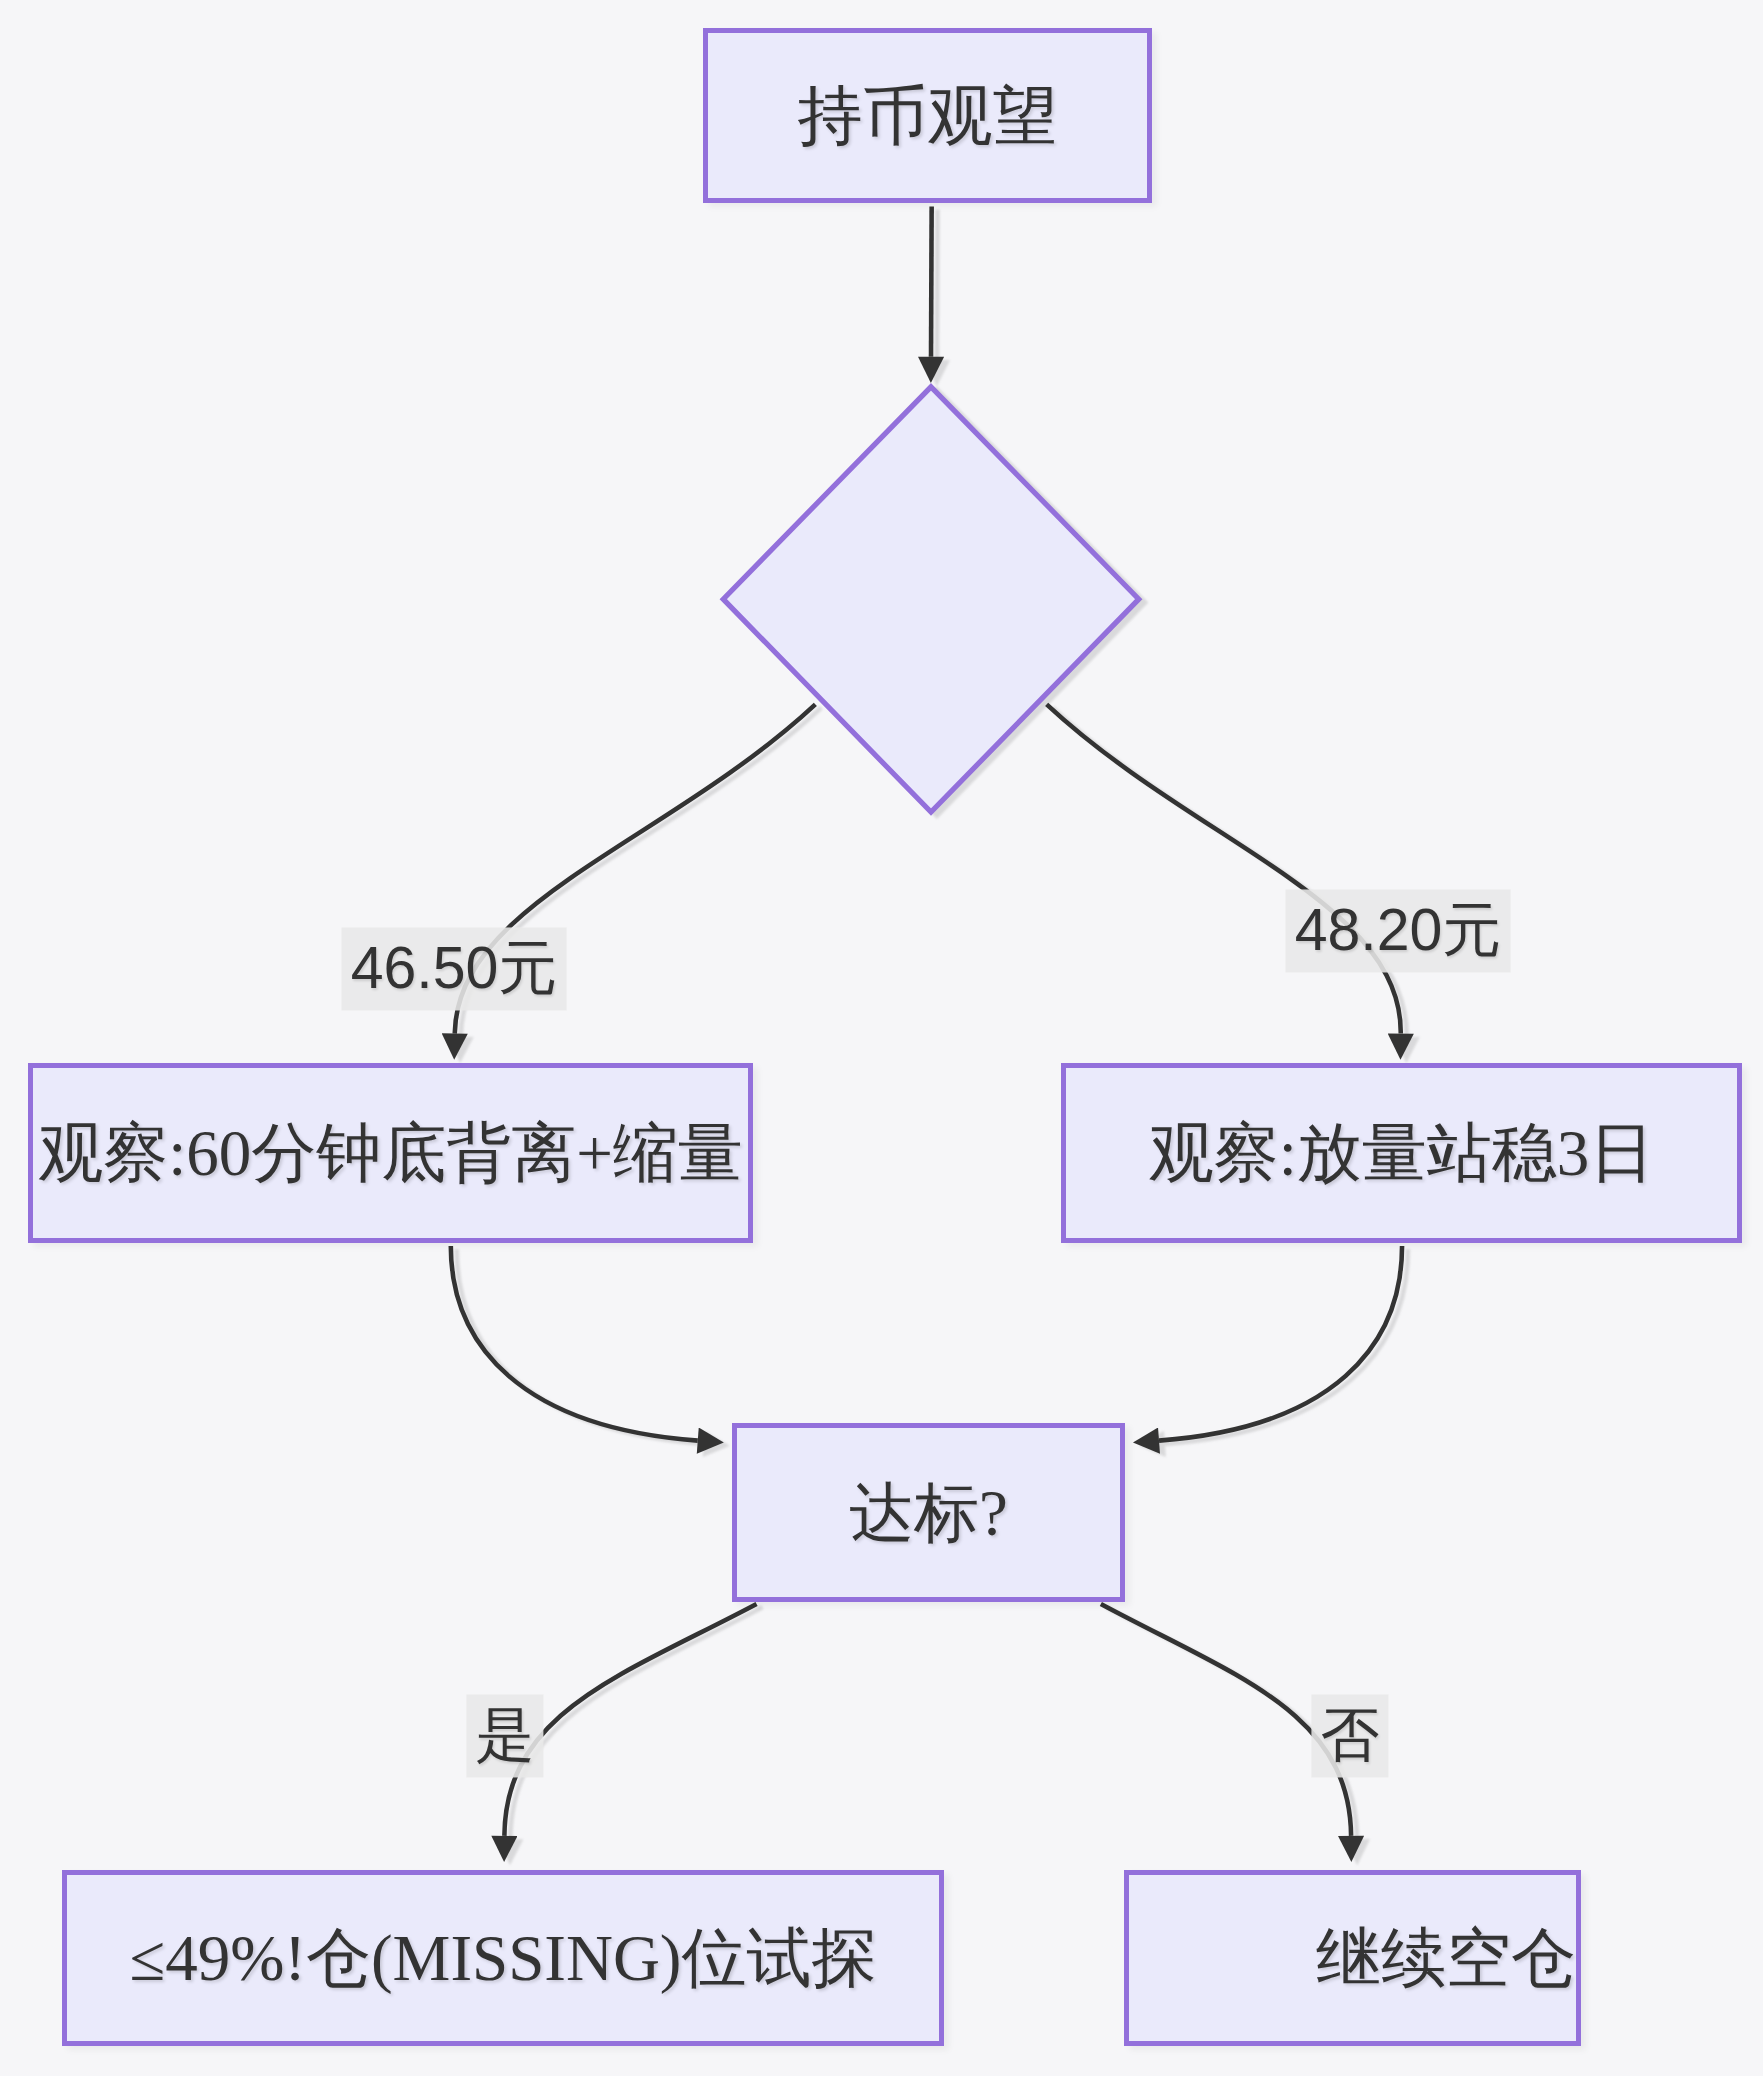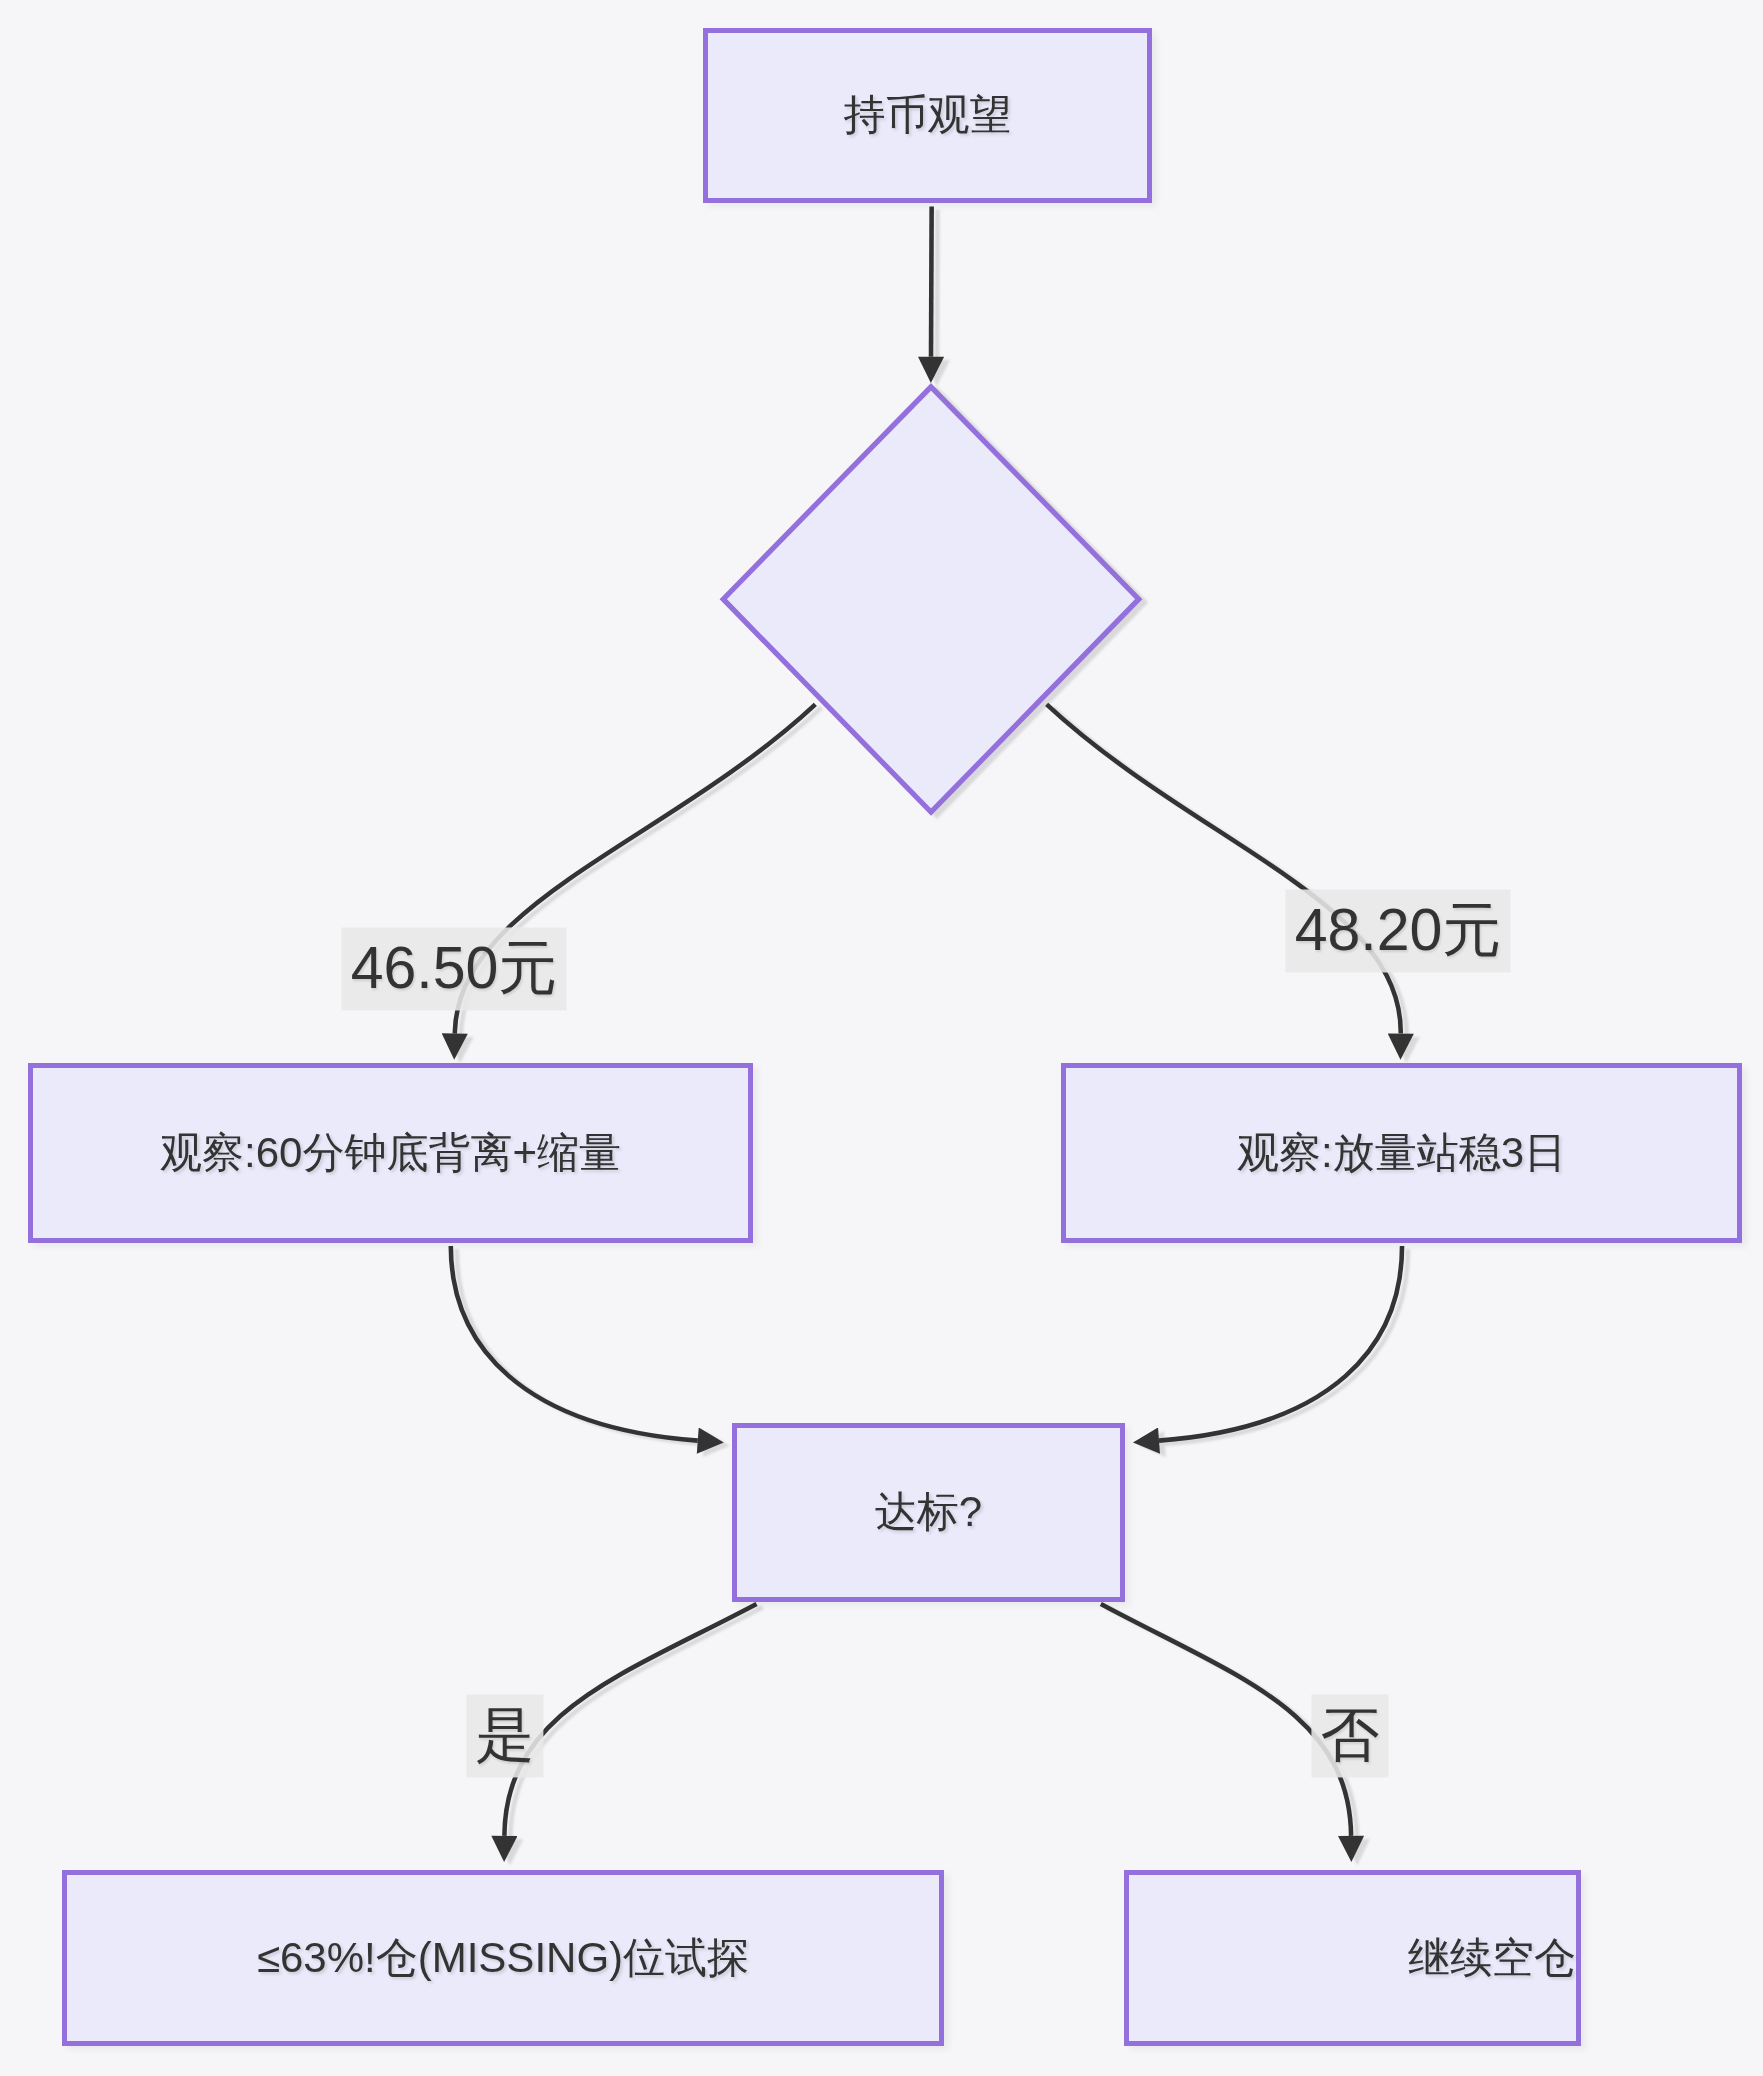--- a/index.html
+++ b/index.html
@@ -29,25 +29,26 @@
   }
   .node{
     position:absolute;
     box-sizing:border-box;
     background:#EAEAFB;
     border:5.2px solid #9370DB;
     display:flex;
     align-items:center;
     justify-content:center;
     color:#333333;
-    font-size:42px;
+    font-size:65px;
     line-height:1.2;
     white-space:nowrap;
     text-shadow:2px 2px 3.3px rgba(0,0,0,0.15);
     box-shadow:5.2px 3.9px 6.5px rgba(0,0,0,0.05);
+    font-family:Liberation Serif, serif;
   }
   .diamond-label{
     position:absolute;
     display:flex;
     align-items:center;
     justify-content:center;
     color:#333333;
     font-size:65px;
     white-space:nowrap;
     text-shadow:2px 2px 3.3px rgba(0,0,0,0.15);
@@ -110,21 +111,21 @@
 
   <div class="node n-obsright">
     <span>观察:放量站稳3日</span>
   </div>
 
   <div class="node n-check">
     <span>达标?</span>
   </div>
 
   <div class="node n-probe">
-    <span>≤63%!仓(MISSING)位试探</span>
+    <span>≤49%!仓(MISSING)位试探</span>
   </div>
 
   <div class="node n-stay">
     <span>继续空仓</span>
   </div>
 
   <div class="edge-label l-priceL">46.50元</div>
 
   <div class="edge-label l-priceR">48.20元</div>
 

